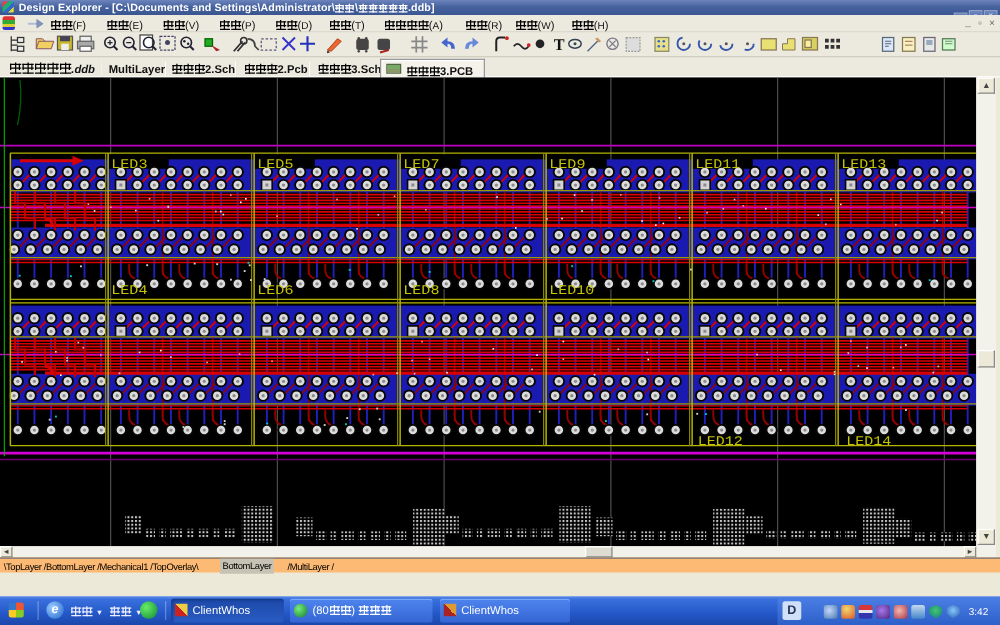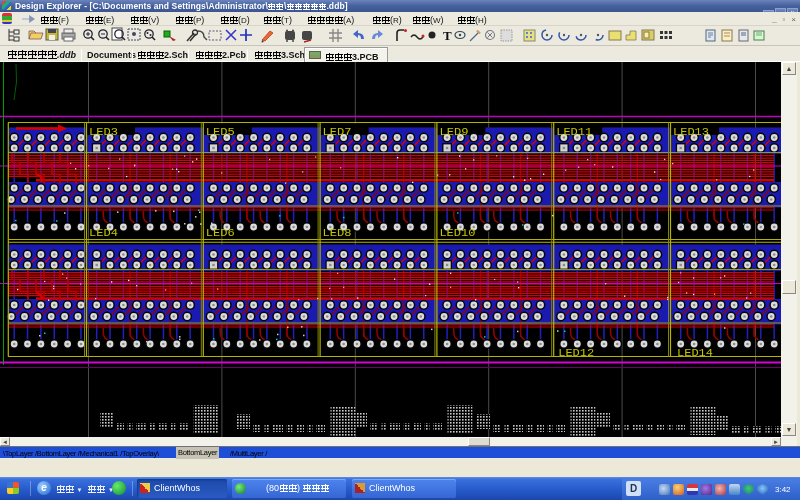--- a/index.html
+++ b/index.html
@@ -205,21 +205,21 @@
         <g transform="translate(754,3)">
           <rect x="0" y="2" width="10" height="9" fill="#cfc" stroke="#575"></rect>
           <path d="M2 4 h6 M2 6 h6" stroke="#787" stroke-width="0.8"></path>
         </g>
       </svg>
     </div>
 
 <div class="abs" style="left:0;top:46px;width:800px;height:16px;background:#eceadf;border-bottom:1px solid #fff;font-size:9px;font-weight:bold;color:#111;">
  <span class="abs" style="left:7px;top:4px;font-style:italic;"><i class="cj" style="width:9px;height:9px;--c:#000"></i><i class="cj" style="width:9px;height:9px;--c:#000"></i><i class="cj" style="width:9px;height:9px;--c:#000"></i><i class="cj" style="width:9px;height:9px;--c:#000"></i><i class="cj" style="width:9px;height:9px;--c:#000"></i>.ddb</span>
       <span class="sep" style="left:81px;"></span>
- <span class="abs" style="left:87px;top:4px;">Documents</span>
+ <span class="abs" style="left:87px;top:4px;">MultiLayer</span>
       <span class="sep" style="left:132px;"></span>
  <span class="abs" style="left:137px;top:4px;"><i class="cj" style="width:8px;height:8px;--c:#000"></i><i class="cj" style="width:8px;height:8px;--c:#000"></i><i class="cj" style="width:8px;height:8px;--c:#000"></i>2.Sch</span>
       <span class="sep" style="left:188px;"></span>
  <span class="abs" style="left:195px;top:4px;"><i class="cj" style="width:8px;height:8px;--c:#000"></i><i class="cj" style="width:8px;height:8px;--c:#000"></i><i class="cj" style="width:8px;height:8px;--c:#000"></i>2.Pcb</span>
       <span class="sep" style="left:247px;"></span>
  <span class="abs" style="left:254px;top:4px;"><i class="cj" style="width:8px;height:8px;--c:#000"></i><i class="cj" style="width:8px;height:8px;--c:#000"></i><i class="cj" style="width:8px;height:8px;--c:#000"></i>3.Sch</span>
  <div class="abs" style="left:304px;top:1px;width:84px;height:15px;border:1px solid #999;border-bottom:0;background:#f4f2ea;box-shadow:inset 1px 1px 0 #fff;">
    <span class="abs" style="left:4px;top:3px;width:12px;height:8px;background:linear-gradient(#7a6 50%,#896 50%);border:1px solid #564;"></span>
    <span class="abs" style="left:20px;top:4px;text-align:center;"><i class="cj" style="width:8px;height:8px;--c:#000"></i><i class="cj" style="width:8px;height:8px;--c:#000"></i><i class="cj" style="width:8px;height:8px;--c:#000"></i>3.PCB</span>
  </div>
@@ -1436,41 +1436,41 @@
  <div class="abs" style="left:1px;top:361px;width:14px;height:13px;background:#ece9d8;border:1px solid #fff;border-right-color:#888;border-bottom-color:#888;color:#444;font-size:7px;text-align:center;line-height:12px;">▼</div>
 </div>
 <div class="abs" style="left:797px;top:62px;width:3px;height:384px;background:#ece9d8;"></div>
 
 <div class="abs" style="left:0;top:437px;width:781px;height:9px;background:#f2f1ea;">
  <div class="abs" style="left:0;top:0;width:10px;height:9px;background:#ece9d8;border:1px solid #fff;border-right-color:#888;border-bottom-color:#888;color:#444;font-size:6px;line-height:8px;text-align:center;">◄</div>
  <div class="abs" style="left:468px;top:0;width:22px;height:9px;background:#dedbd0;border:1px solid #fff;border-right-color:#888;border-bottom-color:#888;"></div>
  <div class="abs" style="left:771px;top:0;width:10px;height:9px;background:#ece9d8;border:1px solid #fff;border-right-color:#888;border-bottom-color:#888;color:#444;font-size:6px;line-height:8px;text-align:center;">►</div>
 </div>
 
-<div class="abs" style="left:0;top:446px;width:800px;height:12px;background:#1d4ed8;border-top:1px solid #707070;font-size:8.5px;color:#000;">
+<div class="abs" style="left:0;top:446px;width:800px;height:12px;background:#fdba74;border-top:1px solid #707070;font-size:8.5px;color:#000;">
  <span class="abs" style="left:3px;top:2px;white-space:pre;font-size:7.5px;letter-spacing:-0.3px;">\TopLayer /BottomLayer /Mechanical1 /TopOverlay\</span>
  <span class="abs" style="left:176px;top:0px;background:#c6c2b4;padding:0 2px;height:12px;line-height:12px;font-size:7.5px;letter-spacing:-0.3px;">BottomLayer</span>
  <span class="abs" style="left:230px;top:2px;font-size:7.5px;letter-spacing:-0.3px;">/MultiLayer /</span>
 </div>
 
 
 <div class="abs" style="left:0;top:477px;width:800px;height:23px;background:linear-gradient(#5e8ee8,#3a70dd 10%,#2458c8 60%,#1c47ab);">
  <div class="abs" style="left:7px;top:5px;width:12px;height:12px;background:conic-gradient(from 0deg at 50% 50%,#e53 0 25%,#8c2 25% 50%,#fc2 50% 75%,#37c 75%);border-radius:2px;"></div>
  <div class="abs" style="left:30px;top:4px;width:1px;height:15px;background:rgba(255,255,255,.3);"></div>
  <div class="abs" style="left:37px;top:4px;width:14px;height:14px;border-radius:50%;background:radial-gradient(circle at 35% 35%,#9cf,#26c);color:#fff;font-size:10px;text-align:center;line-height:14px;font-style:italic;font-weight:bold;">e</div>
  <div class="abs" style="left:56px;top:7px;color:#eef;font-size:9px;"><i class="cj" style="width:8px;height:8px;--c:#eef"></i><i class="cj" style="width:8px;height:8px;--c:#eef"></i> <span style="font-size:6px">▼</span>&nbsp;&nbsp;<i class="cj" style="width:8px;height:8px;--c:#eef"></i><i class="cj" style="width:8px;height:8px;--c:#eef"></i> <span style="font-size:6px">▼</span></div>
  <div class="abs" style="left:112px;top:4px;width:14px;height:14px;border-radius:50%;background:radial-gradient(circle at 35% 35%,#6e6,#183);"></div>
  <div class="abs" style="left:132px;top:4px;width:1px;height:15px;background:rgba(255,255,255,.3);"></div>
  <div class="abs" style="left:137px;top:2px;width:90px;height:19px;border-radius:2px;background:linear-gradient(#1c48a8,#2a5cc4);box-shadow:inset 1px 1px 2px #123a80;color:#fff;font-size:9px;">
    <span class="abs" style="left:3px;top:4px;width:10px;height:10px;background:linear-gradient(45deg,#c22 50%,#ec4 50%);"></span>
         <span class="abs" style="left:17px;top:4px;">ClientWhos</span>
  </div>
  <div class="abs" style="left:232px;top:2px;width:114px;height:19px;border-radius:2px;background:linear-gradient(#4e84ee,#3566d4);box-shadow:inset 0 1px 0 #7aa8f4;color:#fff;font-size:9px;">
    <span class="abs" style="left:3px;top:4px;width:11px;height:11px;border-radius:50%;background:radial-gradient(circle at 35% 35%,#7e7,#173);"></span>
-        <span class="abs" style="left:18px;top:4px;margin-left:16px;">(80<i class="cj" style="width:8px;height:8px;--c:#fff"></i><i class="cj" style="width:8px;height:8px;--c:#fff"></i>) <i class="cj" style="width:8px;height:8px;--c:#fff"></i><i class="cj" style="width:8px;height:8px;--c:#fff"></i><i class="cj" style="width:8px;height:8px;--c:#fff"></i></span>
+        <span class="abs" style="left:18px;top:4px;">(80<i class="cj" style="width:8px;height:8px;--c:#fff"></i><i class="cj" style="width:8px;height:8px;--c:#fff"></i>) <i class="cj" style="width:8px;height:8px;--c:#fff"></i><i class="cj" style="width:8px;height:8px;--c:#fff"></i><i class="cj" style="width:8px;height:8px;--c:#fff"></i></span>
  </div>
  <div class="abs" style="left:352px;top:2px;width:104px;height:19px;border-radius:2px;background:linear-gradient(#4e84ee,#3566d4);box-shadow:inset 0 1px 0 #7aa8f4;color:#fff;font-size:9px;">
    <span class="abs" style="left:3px;top:4px;width:10px;height:10px;background:linear-gradient(45deg,#a22 50%,#d93 50%);"></span>
         <span class="abs" style="left:17px;top:4px;">ClientWhos</span>
  </div>
  <div class="abs" style="left:622px;top:2px;width:178px;height:21px;background:linear-gradient(#4a7de4,#2d5fc8);">
   <span class="abs" style="left:4px;top:2px;width:15px;height:15px;background:#cfe0f8;border-radius:2px;color:#235;font-size:10px;font-weight:bold;text-align:center;line-height:15px;">D</span>
   <span class="abs tray" style="left:37px;top:5px;background:radial-gradient(circle at 40% 40%,#cdf,#47a);"></span>
   <span class="abs tray" style="left:51px;top:5px;background:radial-gradient(circle at 40% 30%,#fd6,#d52);"></span>
   <span class="abs tray" style="left:65px;top:5px;background:linear-gradient(#d33 40%,#eee 40% 60%,#33a 60%);"></span>

